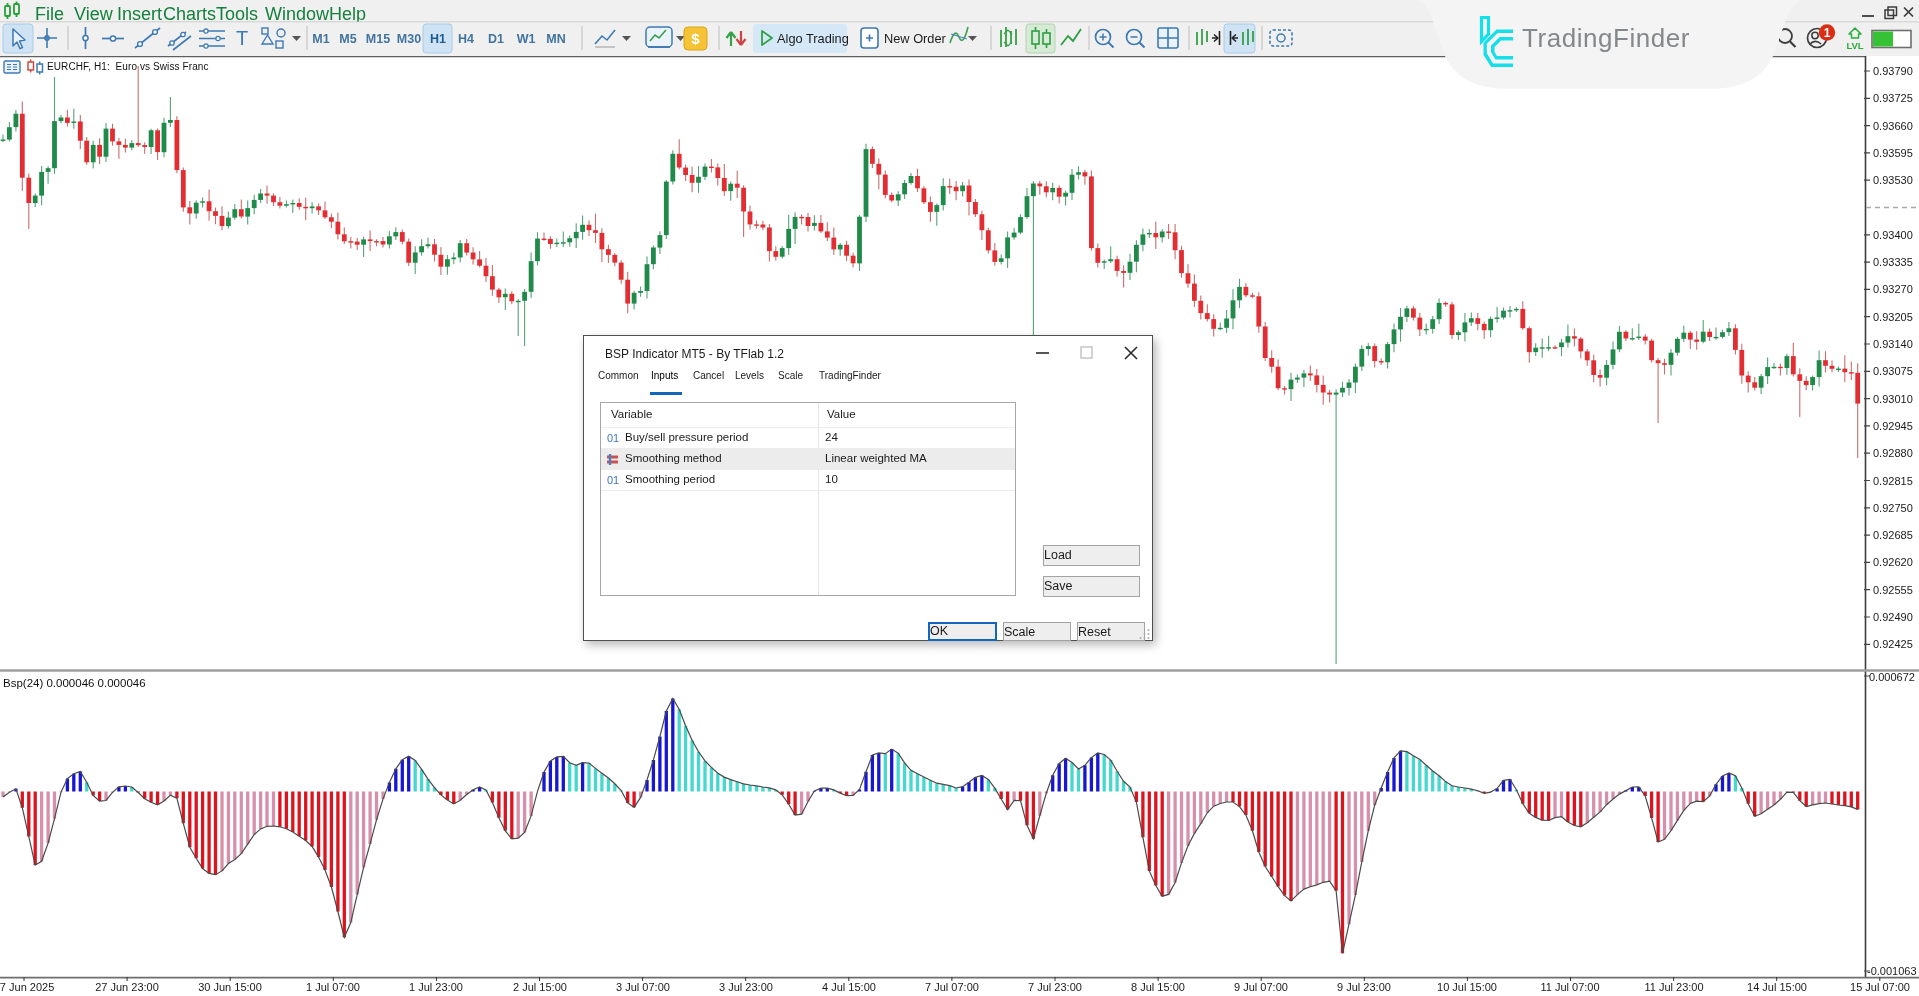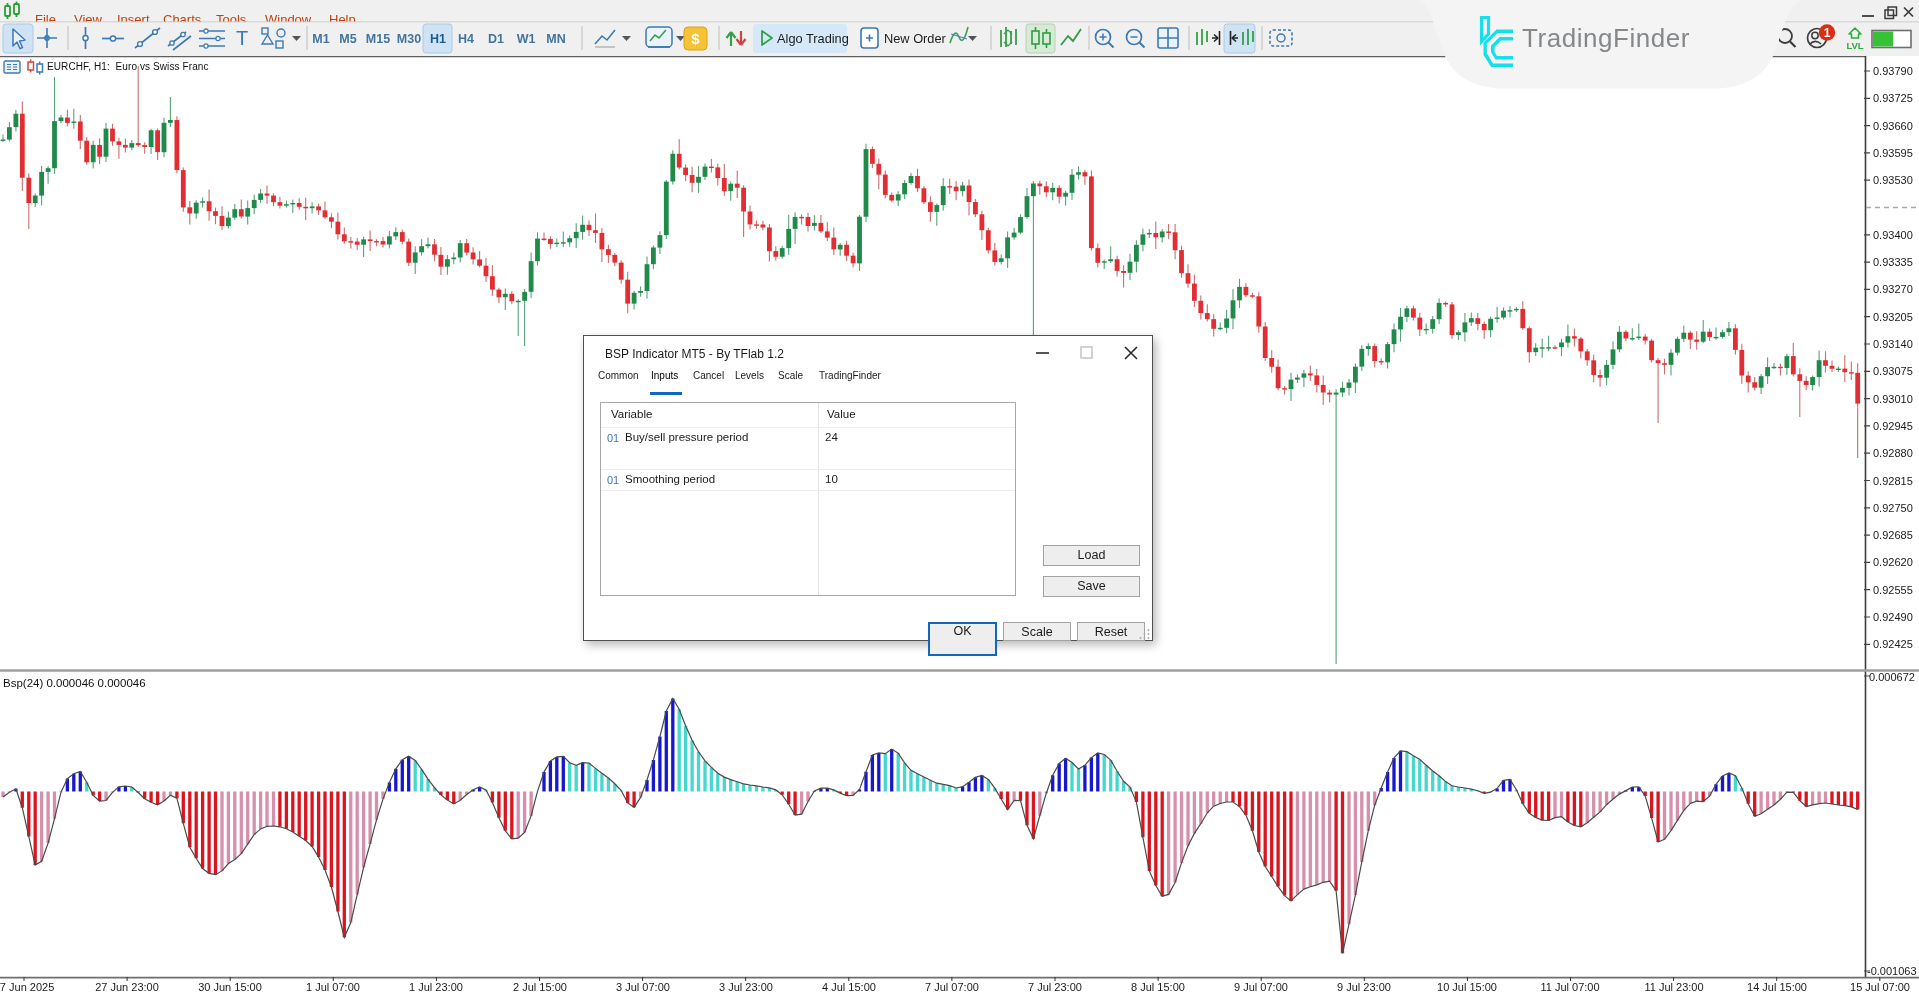--- a/index.html
+++ b/index.html
@@ -1,38 +1,38 @@
 <!DOCTYPE html>
 <html><head><meta charset="utf-8"><title>MT5</title>
 <style>
 * {margin:0;padding:0;box-sizing:border-box}
 html,body {width:1919px;height:996px;overflow:hidden;background:#fff}
 #root {position:relative;width:1919px;height:996px;font-family:"Liberation Sans",sans-serif;background:#fff}
 #root > svg, #root > div {position:absolute}
 #menubar {left:0;top:0;width:1919px;height:22px;background:#f0f0f0;border-bottom:1px solid #d8d8d8}
-#menubar span {position:absolute;top:12px;font-size:13px;color:#c2410c}
+#menubar span {position:absolute;top:4px;font-size:18px;color:#15803d}
 #toolbar {left:0;top:22px;width:1919px;height:34px;background:#f0f0f0}
 svg#main {left:0;top:0}
 svg#tbicons {left:0;top:0;width:1919px;height:80px}
 svg#banner {position:absolute}
 .sc {font-size:11px;fill:#1a1a1a;font-family:"Liberation Sans",sans-serif}
 .tx {font-size:11px;fill:#1a1a1a;font-family:"Liberation Sans",sans-serif}
 .bsp {font-size:11.5px;fill:#111;font-family:"Liberation Sans",sans-serif}
 #ctitle {left:47px;top:61px;font-size:10px;color:#111;letter-spacing:0.1px}
 #dialog {left:583px;top:335px;width:570px;height:306px;background:#fff;border:1px solid #4f4f4f;
 box-shadow:3px 4px 9px rgba(0,0,0,0.28);font-size:11.5px;color:#1a1a1a}
 #dialog .ttl {position:absolute;left:21px;top:11px;font-size:12px}
 #dialog .tabs span {position:absolute;top:34px;font-size:10px}
 #dtable {position:absolute;left:16px;top:66px;width:416px;height:194px;border:1px solid #a7a7a7}
 #dtable .col {position:absolute;left:217px;top:0;width:1px;height:100%;background:#e3e3e3}
 #dtable .hrow {position:absolute;left:0;top:0;width:100%;height:24px}
 #dtable .row {position:absolute;left:0;width:100%;height:21px;border-top:1px solid #ededed}
 #dtable span {position:absolute;top:3px}
 .btn {position:absolute;background:#eeeeee;border:1px solid #a3a3a3;font-size:12.5px;color:#1a1a1a;
-text-align:center;line-height:19px}
+text-align:left;line-height:19px}
 </style></head>
 <body>
 <div id="root">
 <svg id="main" width="1919" height="996" viewBox="0 0 1919 996">
 <rect x="0" y="57" width="1919" height="920" fill="#ffffff"></rect>
 <path d="M3.0 134.4V142.0M9.4 121.9V141.4M15.9 110.0V131.4M35.2 193.5V206.9M41.6 166.1V205.3M48.1 166.3V183.8M54.5 77.0V174.1M61.0 115.0V123.2M73.8 108.7V128.8M93.2 140.7V168.4M106.0 123.0V162.1M131.8 139.9V150.3M151.1 128.8V154.0M164.0 117.7V157.3M170.4 97.0V126.9M196.2 200.3V218.8M202.6 197.4V207.6M228.4 211.4V228.5M234.8 204.1V219.8M247.7 200.4V224.6M254.2 194.7V214.3M260.6 188.9V203.1M286.4 200.5V207.5M292.8 199.4V213.1M312.1 202.2V213.6M363.6 236.8V257.1M389.4 230.9V248.5M395.8 227.3V240.0M415.2 246.3V274.1M421.6 239.2V255.8M428.0 237.5V248.6M447.4 255.0V274.8M453.8 252.6V264.3M460.2 240.0V262.6M505.3 288.6V310.1M518.2 299.2V336.0M524.6 288.9V346.0M531.1 252.5V298.0M537.5 232.2V265.4M556.8 238.5V246.9M563.3 231.6V247.1M569.7 235.5V246.7M576.2 223.2V247.9M582.6 215.6V239.7M634.1 290.8V309.4M640.6 286.6V296.7M647.0 256.6V298.5M653.4 245.4V269.3M659.9 231.3V253.9M666.3 180.0V238.9M672.8 150.2V184.5M698.5 166.0V192.8M705.0 163.5V180.0M730.7 181.4V200.8M782.2 246.0V258.6M788.7 214.7V255.1M795.1 212.2V243.9M814.4 215.2V230.6M840.2 243.1V255.7M859.5 214.9V270.9M866.0 143.8V222.1M898.2 191.2V206.1M904.6 179.9V198.9M911.0 172.9V184.8M936.8 203.5V225.7M943.2 178.2V210.4M962.6 182.0V196.5M1001.2 254.4V264.5M1007.6 231.5V267.9M1014.1 227.8V239.7M1020.5 214.2V234.2M1027.0 187.9V218.9M1033.4 181.0V500.0M1052.7 182.7V200.2M1065.6 190.7V205.5M1072.0 169.0V199.9M1078.5 166.2V179.6M1104.2 259.5V268.9M1110.7 246.3V263.0M1130.0 253.8V280.1M1136.4 240.3V272.2M1142.9 228.6V251.2M1149.3 228.9V238.0M1162.2 229.0V242.5M1220.2 322.6V330.3M1226.6 309.9V332.9M1233.0 289.3V329.3M1239.5 278.7V307.9M1291.0 372.7V401.1M1297.4 374.4V383.0M1303.9 369.9V387.1M1336.1 389.3V664.0M1342.5 381.8V397.0M1349.0 379.0V395.4M1355.4 363.4V393.1M1361.8 345.2V371.0M1368.3 343.3V355.8M1387.6 342.1V368.6M1394.0 323.4V352.3M1400.5 308.0V341.7M1406.9 305.7V321.9M1426.2 323.4V334.4M1432.7 316.1V333.4M1439.1 298.4V323.9M1458.4 330.2V340.0M1464.9 313.0V341.4M1471.3 312.4V326.1M1490.6 316.5V337.3M1497.1 307.1V322.8M1503.5 307.6V319.4M1510.0 306.1V317.5M1516.4 306.9V311.9M1535.7 343.2V356.0M1542.2 338.6V357.7M1548.6 335.7V351.3M1561.5 338.7V356.2M1567.9 324.6V347.4M1606.6 359.9V385.3M1613.0 341.5V369.3M1619.4 326.0V352.2M1632.3 328.2V340.6M1638.8 323.8V339.9M1671.0 349.1V375.5M1677.4 336.8V355.6M1683.8 325.6V342.0M1703.2 320.1V343.2M1716.0 327.6V339.8M1722.5 329.7V338.6M1728.9 322.1V335.9M1761.1 374.0V394.1M1767.6 357.5V384.0M1774.0 363.1V368.7M1786.9 353.7V374.8M1812.6 375.4V390.4M1819.1 350.5V386.5M1838.4 366.4V372.0" stroke="#57a379" stroke-width="1.1" fill="none"></path>
       <path d="M22.3 101.5V191.0M28.8 173.4V229.0M67.4 109.8V126.5M80.3 114.9V148.9M86.7 137.0V164.8M99.6 138.2V164.0M112.5 123.7V145.7M118.9 137.9V158.7M125.4 138.8V152.4M138.2 66.0V147.1M144.7 142.3V153.8M157.6 128.6V160.1M176.9 116.3V173.3M183.3 167.4V211.7M189.8 201.0V224.4M209.1 189.5V220.7M215.5 207.4V224.2M222.0 206.2V230.3M241.3 199.6V218.5M267.0 185.5V203.7M273.5 193.2V206.3M279.9 197.1V208.4M299.2 198.2V209.8M305.7 197.8V220.3M318.6 203.5V215.1M325.0 201.5V219.1M331.4 213.5V228.3M337.9 212.6V239.4M344.3 227.6V243.9M350.8 237.0V248.5M357.2 238.1V250.1M370.1 230.4V250.9M376.5 239.2V246.2M383.0 237.1V247.6M402.3 229.5V244.6M408.7 238.6V265.9M434.5 239.0V261.4M440.9 247.0V275.0M466.7 238.9V255.4M473.1 247.2V264.5M479.6 251.1V267.3M486.0 257.9V281.9M492.4 265.0V295.8M498.9 287.8V303.0M511.8 291.2V304.3M544.0 232.6V240.8M550.4 236.3V248.8M589.0 220.6V235.9M595.5 213.6V243.1M601.9 228.2V262.1M608.4 244.8V263.0M614.8 253.0V266.3M621.2 259.9V283.7M627.7 271.7V313.3M679.2 139.3V169.5M685.6 164.4V181.1M692.1 166.7V192.3M711.4 159.0V172.5M717.8 163.6V185.4M724.3 164.0V195.7M737.2 170.8V198.0M743.6 185.3V237.0M750.0 205.5V229.4M756.5 220.6V228.8M762.9 220.7V230.3M769.4 223.9V261.4M775.8 246.2V260.8M801.6 214.6V224.4M808.0 213.0V231.6M820.9 215.0V233.0M827.3 222.2V241.1M833.8 227.6V255.1M846.6 240.7V261.0M853.1 252.8V267.6M872.4 146.6V168.1M878.8 158.5V189.3M885.3 170.6V198.2M891.7 192.5V202.2M917.5 168.8V192.0M923.9 186.3V204.1M930.4 196.6V221.8M949.7 178.8V194.1M956.1 181.1V200.3M969.0 179.6V215.4M975.4 199.1V217.1M981.9 210.8V240.1M988.3 227.7V253.6M994.8 242.9V265.5M1039.8 180.8V194.7M1046.3 181.3V197.2M1059.2 185.3V203.6M1084.9 169.7V184.8M1091.4 170.5V250.7M1097.8 243.4V267.5M1117.1 255.7V276.5M1123.6 265.3V287.6M1155.8 221.5V249.1M1168.6 223.9V239.0M1175.1 224.1V259.2M1181.5 245.8V277.7M1188.0 264.2V287.7M1194.4 274.6V307.1M1200.8 295.4V319.4M1207.3 304.3V321.5M1213.7 314.2V336.4M1245.9 283.3V297.2M1252.4 292.7V298.3M1258.8 292.3V332.8M1265.2 322.0V360.9M1271.7 350.2V372.7M1278.1 359.4V390.2M1284.6 386.0V394.4M1310.3 365.5V381.0M1316.8 368.9V392.5M1323.2 375.6V404.8M1329.6 389.9V402.5M1374.7 343.6V367.4M1381.2 358.2V365.1M1413.4 305.8V320.6M1419.8 312.8V336.0M1445.6 301.4V306.7M1452.0 301.9V339.1M1477.8 312.9V330.3M1484.2 321.5V338.9M1522.8 301.2V329.9M1529.3 326.5V362.7M1555.0 345.2V348.9M1574.4 328.4V346.6M1580.8 337.1V358.5M1587.2 349.1V365.8M1593.7 354.7V382.3M1600.1 369.5V386.4M1625.9 330.1V341.2M1645.2 334.1V344.6M1651.6 338.8V362.5M1658.1 357.9V423.0M1664.5 358.7V374.4M1690.3 330.8V349.0M1696.7 331.3V349.8M1709.6 328.6V340.9M1735.4 324.3V354.4M1741.8 343.7V383.7M1748.2 371.3V392.4M1754.7 377.0V390.4M1780.4 363.6V375.4M1793.3 342.8V376.4M1799.8 368.3V417.0M1806.2 376.3V390.3M1825.5 351.2V372.4M1832.0 360.5V372.3M1844.8 355.3V382.1M1851.3 361.4V380.1M1857.7 363.3V458.0" stroke="#c96e6e" stroke-width="1.1" fill="none"></path>
       <g fill="#1f8a4a">
         <rect x="0.6" y="139.5" width="4.8" height="1.4"></rect>
         <rect x="7.0" y="127.2" width="4.8" height="12.4"></rect>
@@ -534,30 +534,38 @@
 <div class="col"></div>
 <div class="hrow">
           <span style="left:10px;top:5px">Variable</span>
           <span style="left:226px;top:5px">Value</span>
         </div>
 <div class="row" style="top:24px">
           <span style="left:6px;color:#3c76c2;font-size:11px;top:4px">01</span>
           <span style="left:24px">Buy/sell pressure period</span>
           <span style="left:224px">24</span>
         </div>
+<div class="row" style="top:45px;background:#ececec">
+<svg style="position:absolute;left:4px;top:4px;width:16px;height:14px">
+            <path d="M2 4h11M2 9h11" stroke="#cf5050" stroke-width="3.2"></path>
+            <path d="M5 1v11" stroke="#4a7ec0" stroke-width="2.4"></path>
+          </svg>
+<span style="left:24px">Smoothing method</span>
+          <span style="left:224px">Linear weighted MA</span>
+        </div>
 <div class="row" style="top:66px">
           <span style="left:6px;color:#3c76c2;font-size:11px;top:4px">01</span>
           <span style="left:24px">Smoothing period</span>
           <span style="left:224px">10</span>
         </div>
 <div class="row" style="top:87px;border-top:1px solid #ededed"></div>
 </div>
 <div class="btn" style="left:459px;top:209px;width:97px;height:21px">Load</div>
 <div class="btn" style="left:459px;top:240px;width:97px;height:21px">Save</div>
-<div class="btn" style="left:344px;top:286px;width:69px;height:34px;border:2px solid #1266bb;line-height:15px">OK</div>
+<div class="btn" style="left:344px;top:286px;width:69px;height:19px;border:2px solid #1266bb;line-height:15px">OK</div>
 <div class="btn" style="left:419px;top:286px;width:68px;height:19px">Scale</div>
 <div class="btn" style="left:493px;top:286px;width:68px;height:19px">Reset</div>
 <svg style="position:absolute;right:1px;bottom:1px;width:12px;height:12px">
 <circle cx="9.5" cy="3" r="1" fill="#aaa"></circle>
         <circle cx="9.5" cy="7" r="1" fill="#aaa"></circle>
         <circle cx="9.5" cy="11" r="1" fill="#aaa"></circle>
 <circle cx="5.5" cy="7" r="1" fill="#aaa"></circle>
         <circle cx="5.5" cy="11" r="1" fill="#aaa"></circle>
         <circle cx="1.5" cy="11" r="1" fill="#aaa"></circle>
 </svg>

